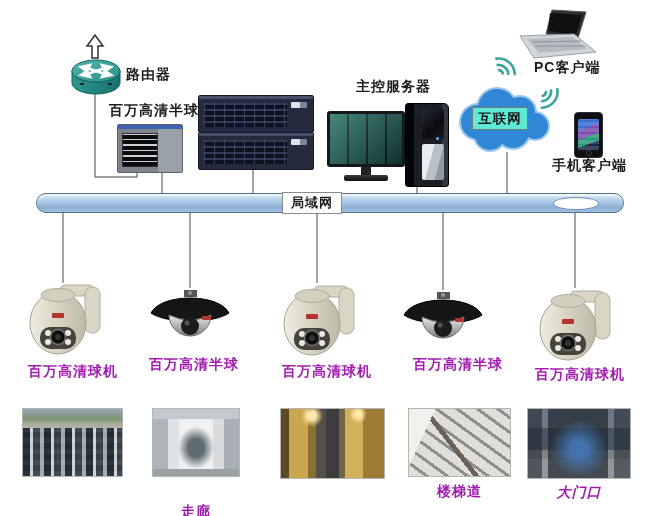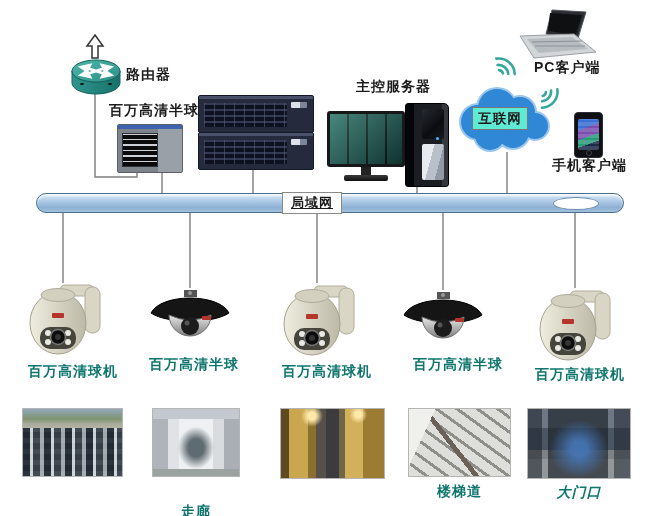--- a/index.html
+++ b/index.html
@@ -1,31 +1,31 @@
 <!DOCTYPE html>
 <html><head>
 <meta charset="utf-8">
 <style>
   html,body{margin:0;padding:0;background:#fff;}
   #canvas{position:relative;width:646px;height:516px;background:#fff;overflow:hidden;
           font-family:"Liberation Sans",sans-serif;color:#1a1a1a;}
   .abs{position:absolute;}
   .label{position:absolute;font-size:14px;font-weight:600;letter-spacing:1px;white-space:nowrap;color:#1c1c1c;}
-  .c-label{position:absolute;font-size:14px;font-weight:600;letter-spacing:1px;text-align:center;color:#0f766e;}
+  .c-label{position:absolute;font-size:14px;font-weight:600;letter-spacing:1px;text-align:center;color:#a21caf;}
   
   #wires{position:absolute;left:0;top:0;pointer-events:none;}
   
   .lan-bar{position:absolute;left:36px;top:193px;width:586px;height:18px;border-radius:10px;
     background:linear-gradient(180deg,#dcebf7 0%,#b3cde8 35%,#8db1d4 75%,#a3c0de 100%);
     border:1.5px solid #4d7091;box-shadow:inset 0 2px 2px rgba(255,255,255,.75);}
   .lan-end{position:absolute;right:24px;top:2.5px;width:44px;height:11px;background:#fff;
     border:1px solid #6d8db0;border-radius:50%;}
   .lan-label{position:absolute;left:282px;top:192px;width:58px;height:20px;background:#fff;
     border:1px solid #8a8a8a;display:flex;align-items:center;justify-content:center;
-    font-size:13px;font-weight:600;letter-spacing:1px;z-index:3;text-decoration:underline;}
+    font-size:13px;font-weight:600;letter-spacing:1px;z-index:3;}
   
   .switch{position:absolute;left:117px;top:124px;width:64px;height:47px;
     background:linear-gradient(90deg,#7e848c 0 62%,#9aa0a8 62% 100%);
     border:1px solid #5a6066;border-radius:2px;}
   .switch:before{content:"";position:absolute;left:0;top:0;right:0;height:4px;background:#3f62ae;}
   .switch:after{content:"";position:absolute;left:4px;top:8px;bottom:5px;width:34px;
     background:repeating-linear-gradient(0deg,#0b0b0b 0 4px,#cdd1d6 4px 5.5px);
     border:1px solid #2c2f33;}
   
   .nvr{position:absolute;left:198px;width:114px;height:36px;border-radius:2px;

